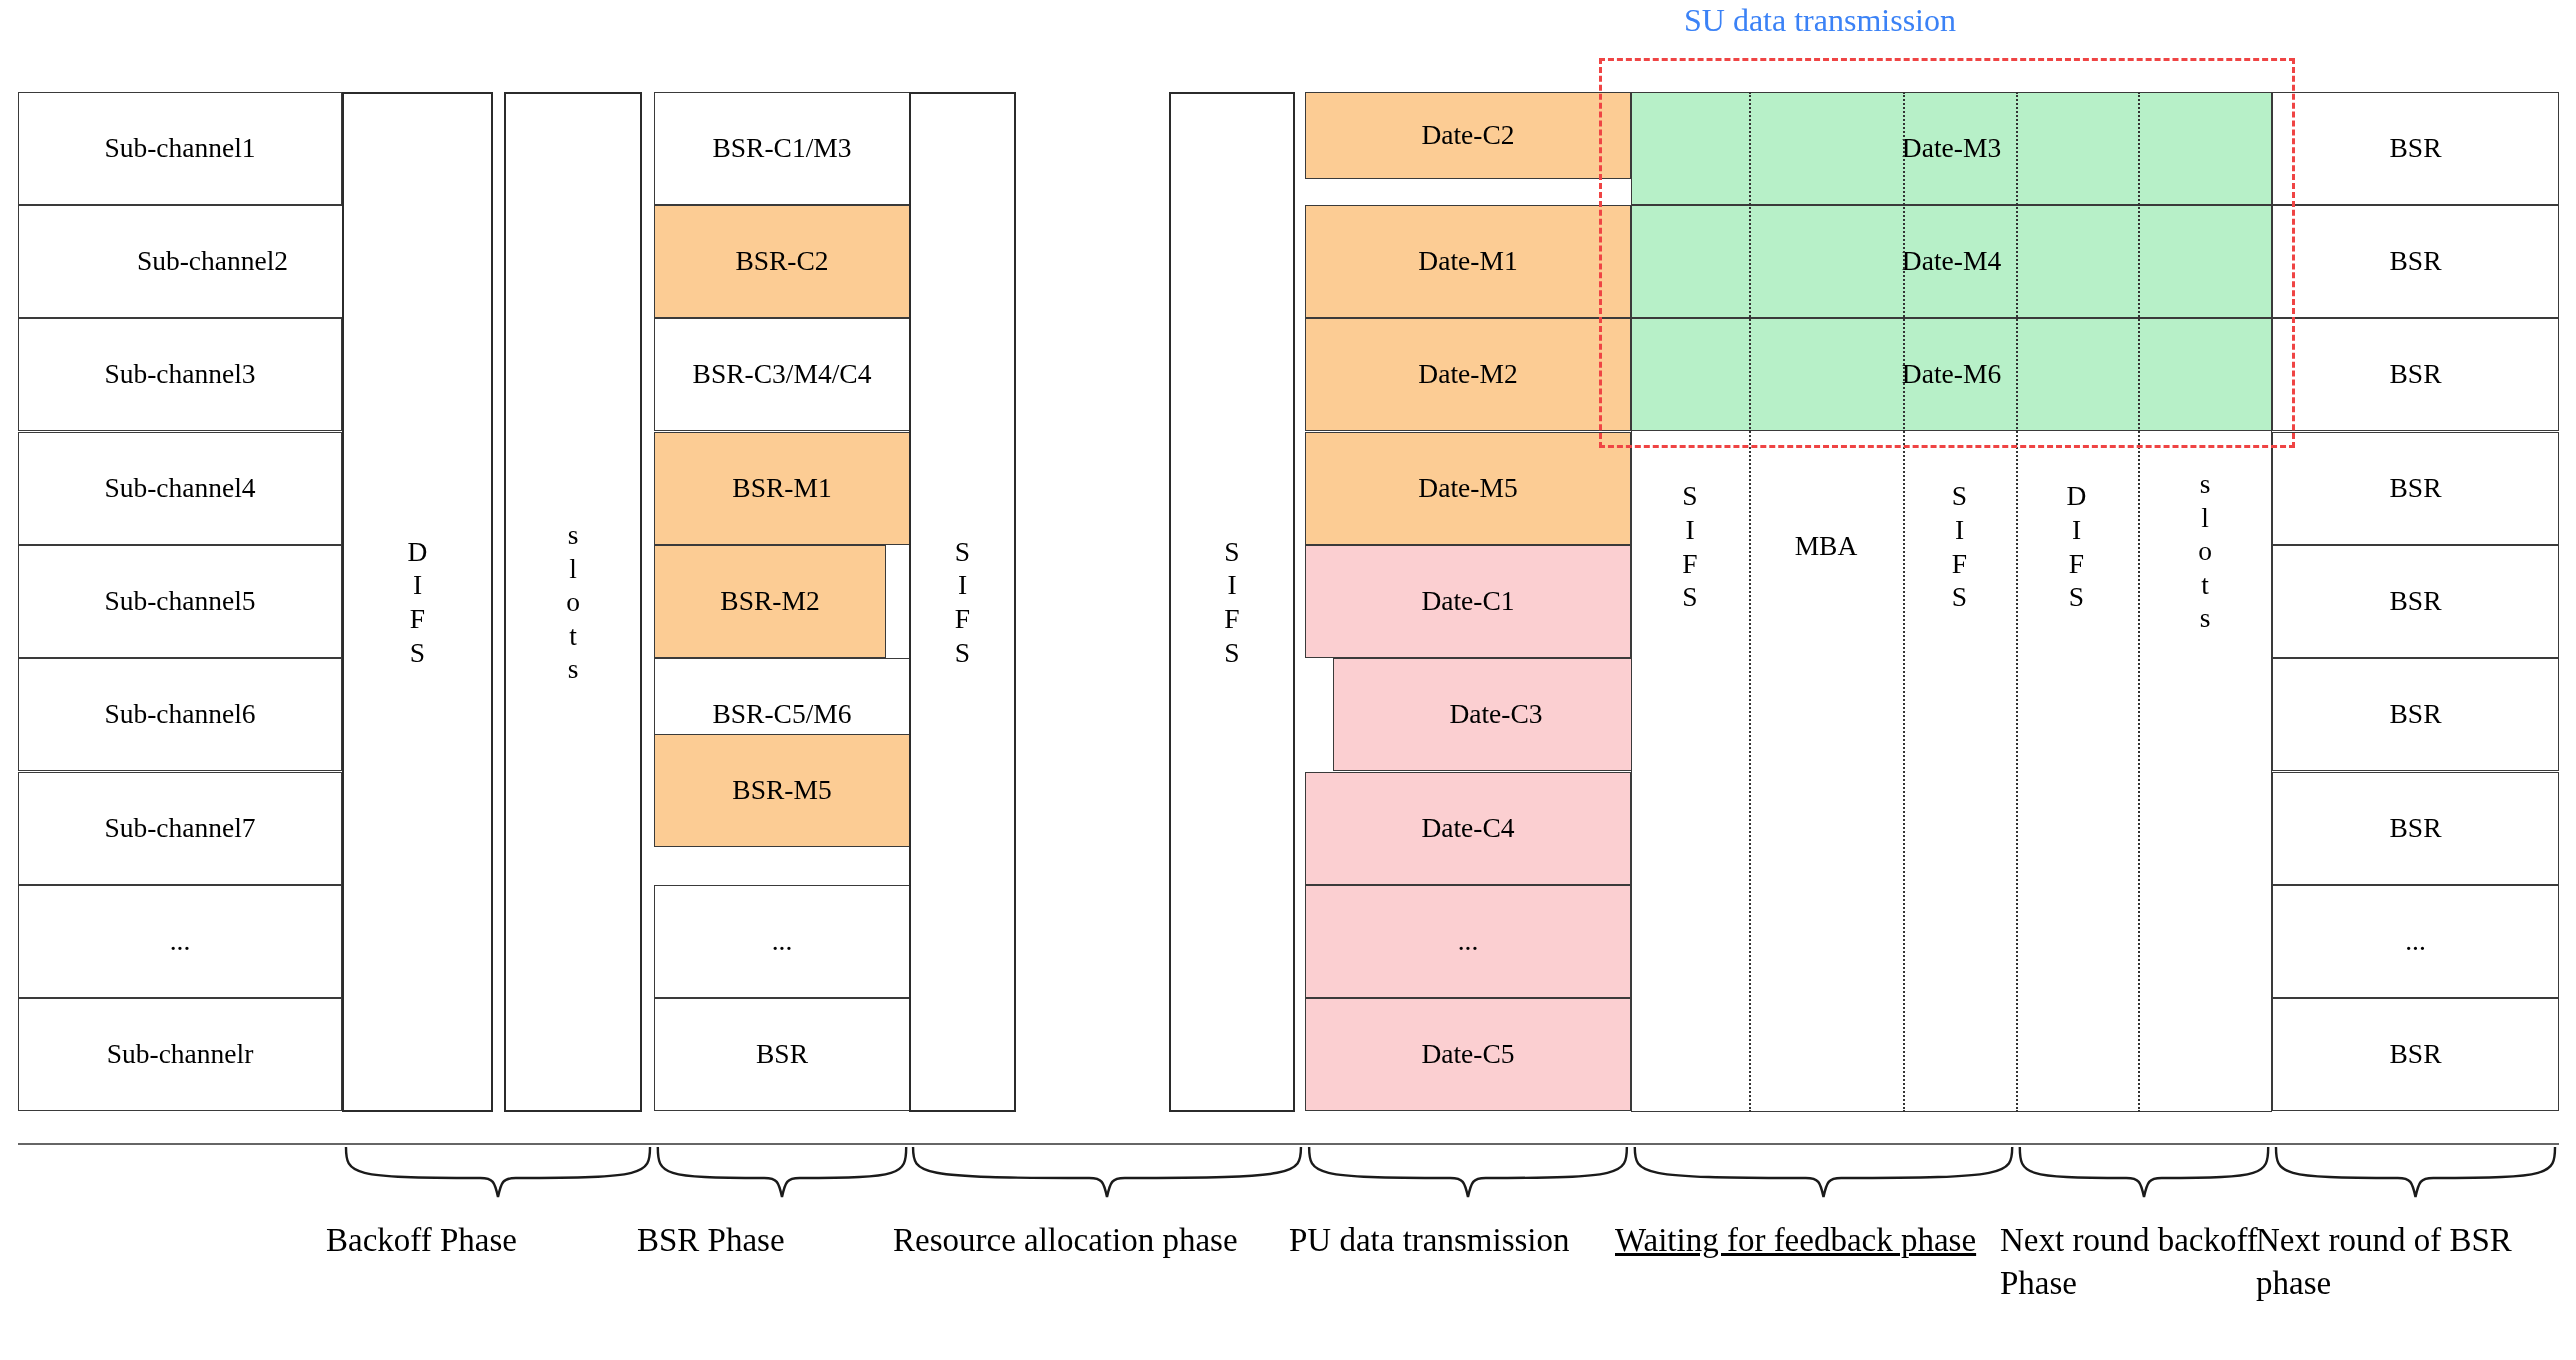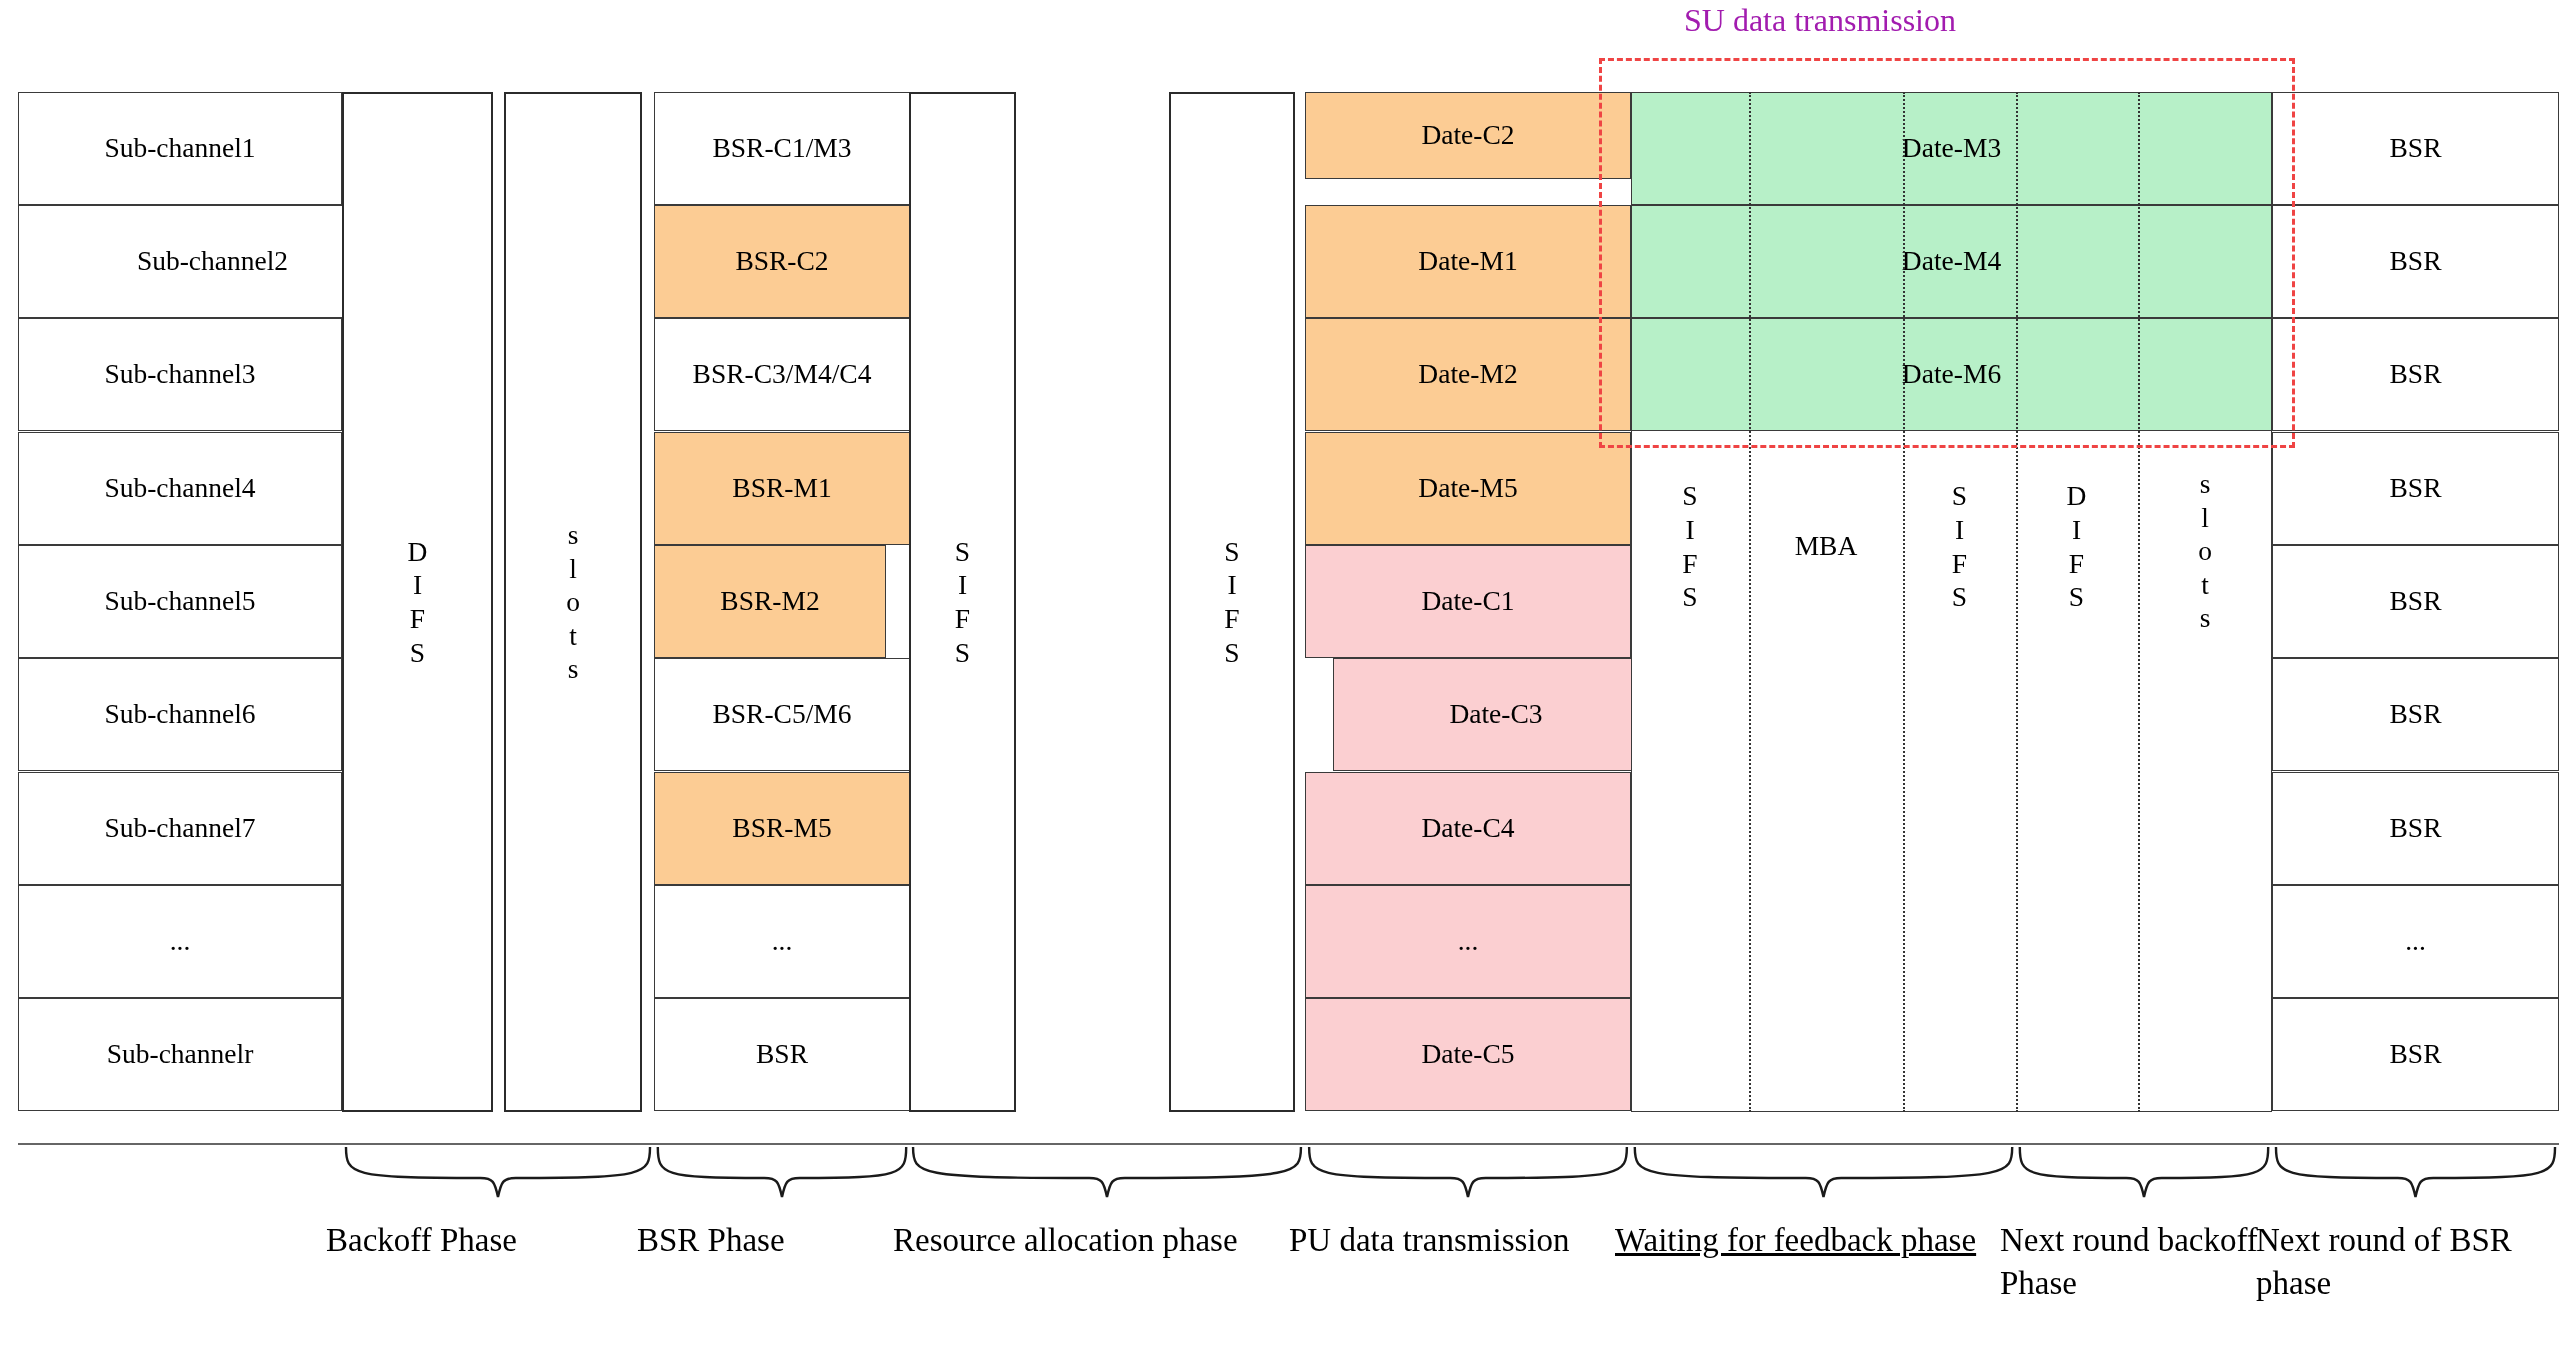--- a/index.html
+++ b/index.html
@@ -13,21 +13,21 @@
 
   .vstack{display:flex;flex-direction:column;align-items:center;justify-content:center;line-height:1.22;}
   .vstack span{display:block;}
 
   .colbox{position:absolute;box-sizing:border-box;border:2.4px solid #2b2b2b;background:#fff;}
 
   .hline{position:absolute;background:#666;height:2.4px;}
   .dotline{position:absolute;width:0;border-left:2.4px dotted #333;}
 
   .dashbox{position:absolute;border:3.2px dashed #ef4444;box-sizing:border-box;pointer-events:none;}
-  .su-title{position:absolute;color:#a21caf;font-size:32px;white-space:nowrap;}
+  .su-title{position:absolute;color:#3b82f6;font-size:32px;white-space:nowrap;}
 
   .capt{position:absolute;font-size:33px;text-align:left;line-height:1.3;}
   svg.brace{position:absolute;overflow:visible;}
 </style>
 </head>
 <body>
 
 <div id="canvas">
     <div class="cell grid-cell" style="left: 18px; top: 92px; width: 324px; height: 113px;">Sub-channel1</div>
     <div class="cell grid-cell" style="left: 18px; top: 205px; width: 389px; height: 113px;">Sub-channel2</div>
@@ -54,21 +54,21 @@
         <span>t</span>
         <span>s</span>
       </div>
     </div>
     <div class="cell grid-cell" style="left: 654px; top: 92px; width: 256px; height: 113px;">BSR-C1/M3</div>
     <div class="cell grid-cell" style="left: 654px; top: 205px; width: 256px; height: 113px; background: rgb(252, 204, 148);">BSR-C2</div>
     <div class="cell grid-cell" style="left: 654px; top: 318px; width: 256px; height: 113px;">BSR-C3/M4/C4</div>
     <div class="cell grid-cell" style="left: 654px; top: 432px; width: 256px; height: 113px; background: rgb(252, 204, 148);">BSR-M1</div>
     <div class="cell grid-cell" style="left: 654px; top: 545px; width: 232px; height: 113px; background: rgb(252, 204, 148);">BSR-M2</div>
     <div class="cell grid-cell" style="left: 654px; top: 658px; width: 256px; height: 113px;">BSR-C5/M6</div>
-    <div class="cell grid-cell" style="left: 654px; top: 772px; width: 256px; height: 113px; background: rgb(252, 204, 148);">BSR-M5</div>
+    <div class="cell grid-cell" style="left: 654px; top: 734px; width: 256px; height: 113px; background: rgb(252, 204, 148);">BSR-M5</div>
     <div class="cell grid-cell" style="left: 654px; top: 885px; width: 256px; height: 113px;">...</div>
     <div class="cell grid-cell" style="left: 654px; top: 998px; width: 256px; height: 113px;">BSR</div>
     <div class="cell colbox" style="left: 909px; top: 92px; width: 107px; height: 1020px; display: flex; align-items: center; justify-content: center;">
       <div class="vstack" style="font-size: 27.5px;">
         <span>S</span>
         <span>I</span>
         <span>F</span>
         <span>S</span>
       </div>
     </div>

